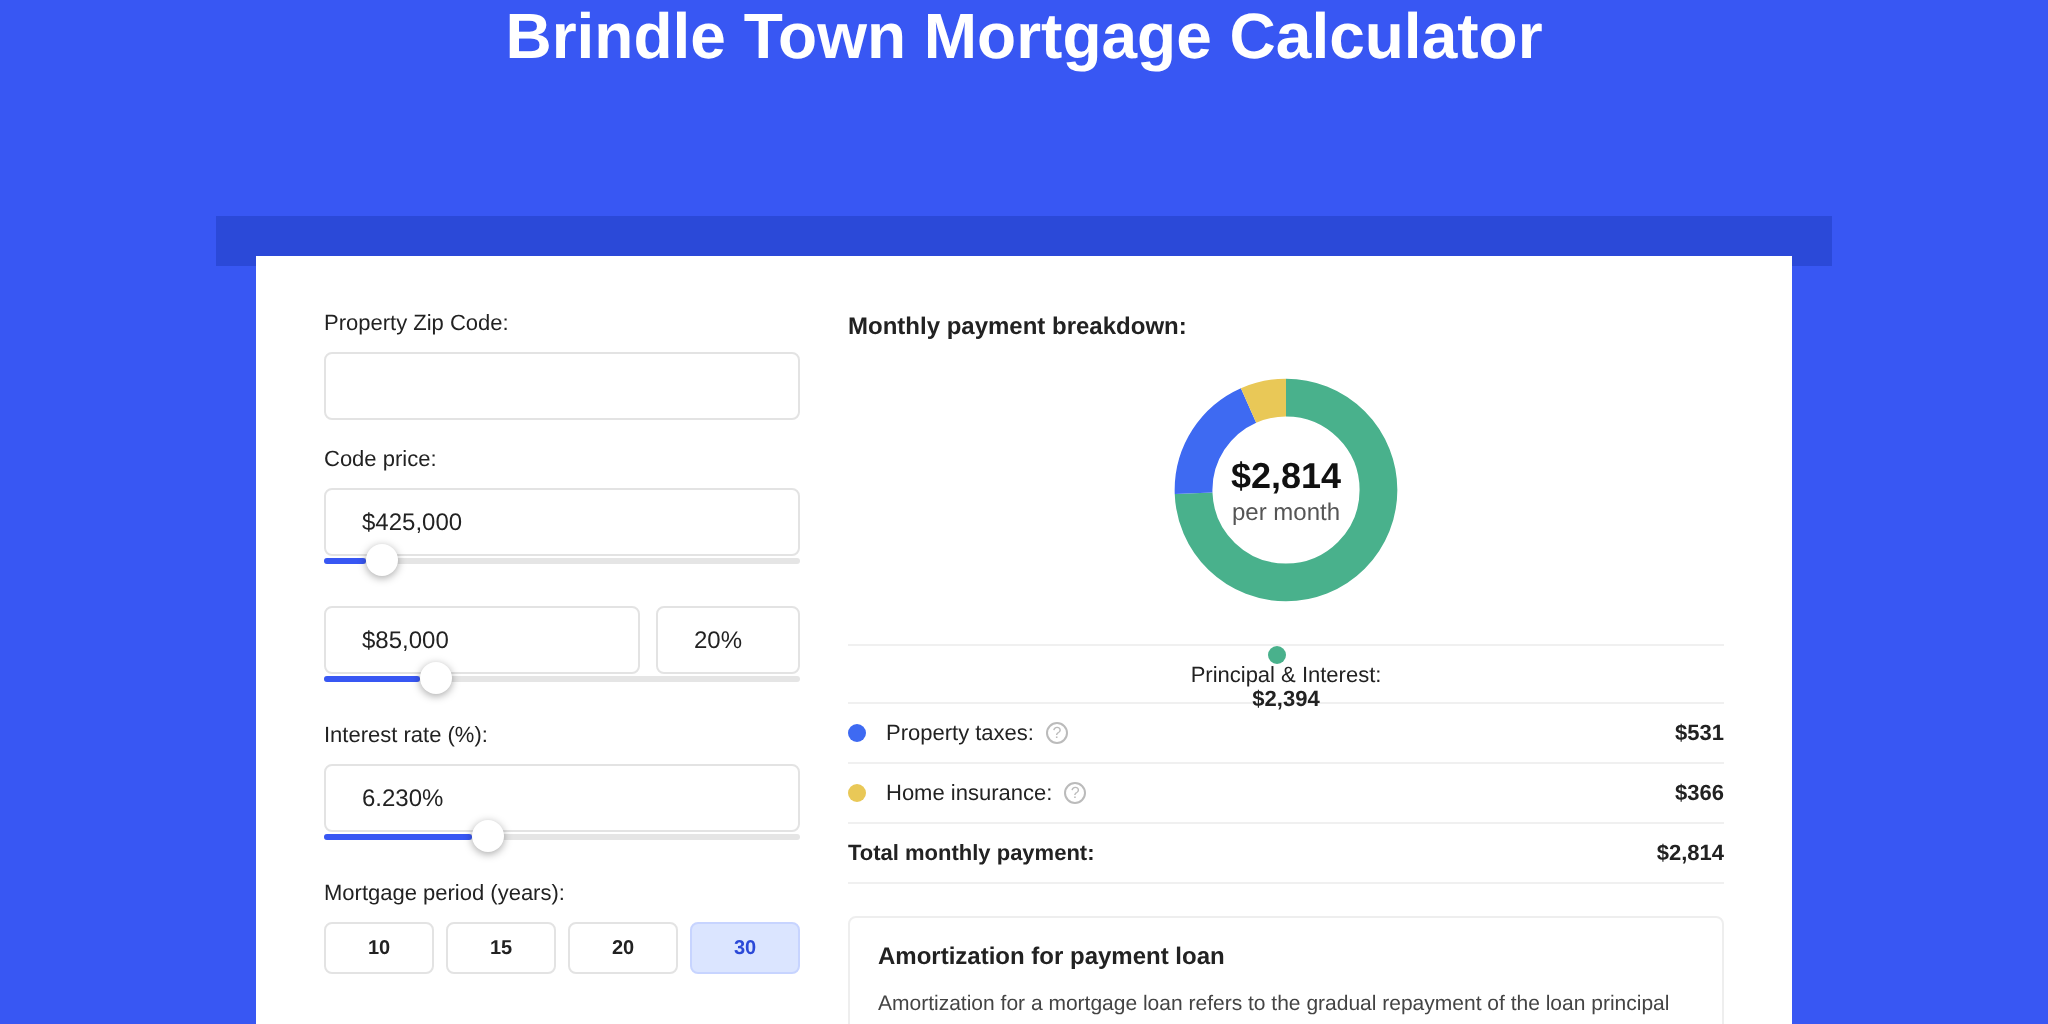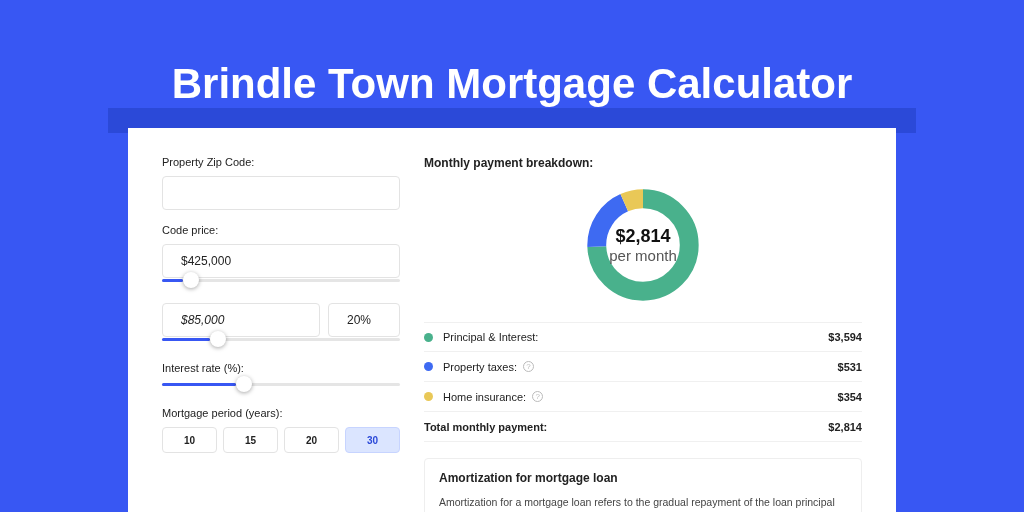--- a/index.html
+++ b/index.html
@@ -7,23 +7,22 @@
     width: 1024px;
     height: 512px;
     background: #3857f3;
     font-family: -apple-system, BlinkMacSystemFont, "Segoe UI", Arial, sans-serif;
     overflow: hidden;
     position: relative;
   }
   .page-title {
     color: #fff;
     text-align: center;
-    font-size: 42px;
+    font-size: 32px;
     font-weight: 700;
-    padding-top: 60px;
   }
   .header-bar {
     position: absolute;
     top: 108px;
     left: 108px;
     right: 108px;
     height: 25px;
     background: #2b49d8;
   }
   .calc-card {
@@ -81,21 +80,21 @@
   .slider-thumb {
     position: absolute;
     top: -3px;
     width: 16px; height: 16px;
     background: #fff;
     border-radius: 50%;
     box-shadow: 0 1px 4px rgba(0,0,0,0.35);
   }
 
   .dp-row { display: flex; gap: 8px; }
-  .dp-row .input-box:first-child { flex: 1; font-style: italic; }
+  .dp-row .input-box:first-child { flex: 1; }
   .dp-row .pct-box { width: 72px; flex: 0 0 72px; }
 
   .period-row { display: flex; gap: 6px; }
   .period-btn {
     flex: 1;
     height: 26px;
     border: 1px solid #e3e3e3;
     background: #fff;
     border-radius: 4px;
     font-size: 10px;
@@ -129,32 +128,32 @@
   .donut svg { width: 122px; height: 122px; transform: rotate(-90deg); }
   .donut-center {
     position: absolute;
     inset: 0;
     display: flex;
     flex-direction: column;
     align-items: center;
     justify-content: center;
   }
   .donut-value { font-size: 18px; font-weight: 700; color: #111; }
-  .donut-sub { font-size: 15px; color: #555; }
+  .donut-sub { font-size: 12px; color: #555; }
 
   .legend { border-top: none; }
   .legend-row {
     display: flex;
     align-items: center;
     height: 30px;
     border-bottom: 1px solid #f0f0f0;
     font-size: 11px;
     color: #222;
   }
-  .legend-row:first-child { border-top: 1px solid #f0f0f0; }
+  .legend-row:first-child { border-top: 1px solid #f0f0f0; flex-direction: column; }
   .legend-row.total { font-weight: 700; }
   .swatch {
     width: 9px; height: 9px;
     border-radius: 50%;
     margin-right: 10px;
     flex: 0 0 9px;
   }
   .sw-green { background: #49b18c; }
   .sw-blue  { background: #3e6af2; }
   .sw-yellow{ background: #e9c857; }
@@ -213,20 +212,21 @@
       </div>
       <div class="slider-track">
         <div class="slider-line"></div>
         <div class="slider-fill" style="width:20%"></div>
         <div class="slider-thumb" style="left:20%"></div>
       </div>
     </div>
 
     <div class="field">
       <label class="field-label">Interest rate (%):</label>
+      <input class="input-box" value="6.230%" style="">
       <div class="slider-track">
         <div class="slider-line"></div>
         <div class="slider-fill" style="width:31%"></div>
         <div class="slider-thumb" style="left:31%"></div>
       </div>
     </div>
 
     <div class="field" style="margin-bottom:0">
       <label class="field-label">Mortgage period (years):</label>
       <div class="period-row">
@@ -255,43 +255,43 @@
         </div>
       </div>
     </div>
 
     <div class="legend">
       <div class="legend-row">
         <span class="swatch sw-green"></span>
         <span class="legend-label">
           <span>Principal &amp; Interest:</span>
         </span>
-        <span class="legend-value">$3,594</span>
+        <span class="legend-value">$2,394</span>
       </div>
       <div class="legend-row">
         <span class="swatch sw-blue"></span>
         <span class="legend-label">
           <span>Property taxes:</span>
           <span class="info-icon">?</span>
         </span>
         <span class="legend-value">$531</span>
       </div>
       <div class="legend-row">
         <span class="swatch sw-yellow"></span>
         <span class="legend-label">
           <span>Home insurance:</span>
           <span class="info-icon">?</span>
         </span>
-        <span class="legend-value">$354</span>
+        <span class="legend-value">$366</span>
       </div>
       <div class="legend-row total">
         <span class="legend-label">Total monthly payment:</span>
         <span class="legend-value">$2,814</span>
       </div>
     </div>
 
     <div class="amort-box">
-      <div class="amort-title">Amortization for mortgage loan</div>
+      <div class="amort-title">Amortization for payment loan</div>
       <div class="amort-text">Amortization for a mortgage loan refers to the gradual repayment of the loan principal and interest over a specified</div>
     </div>
 
   </div>
 </div>
 
 </body></html>

